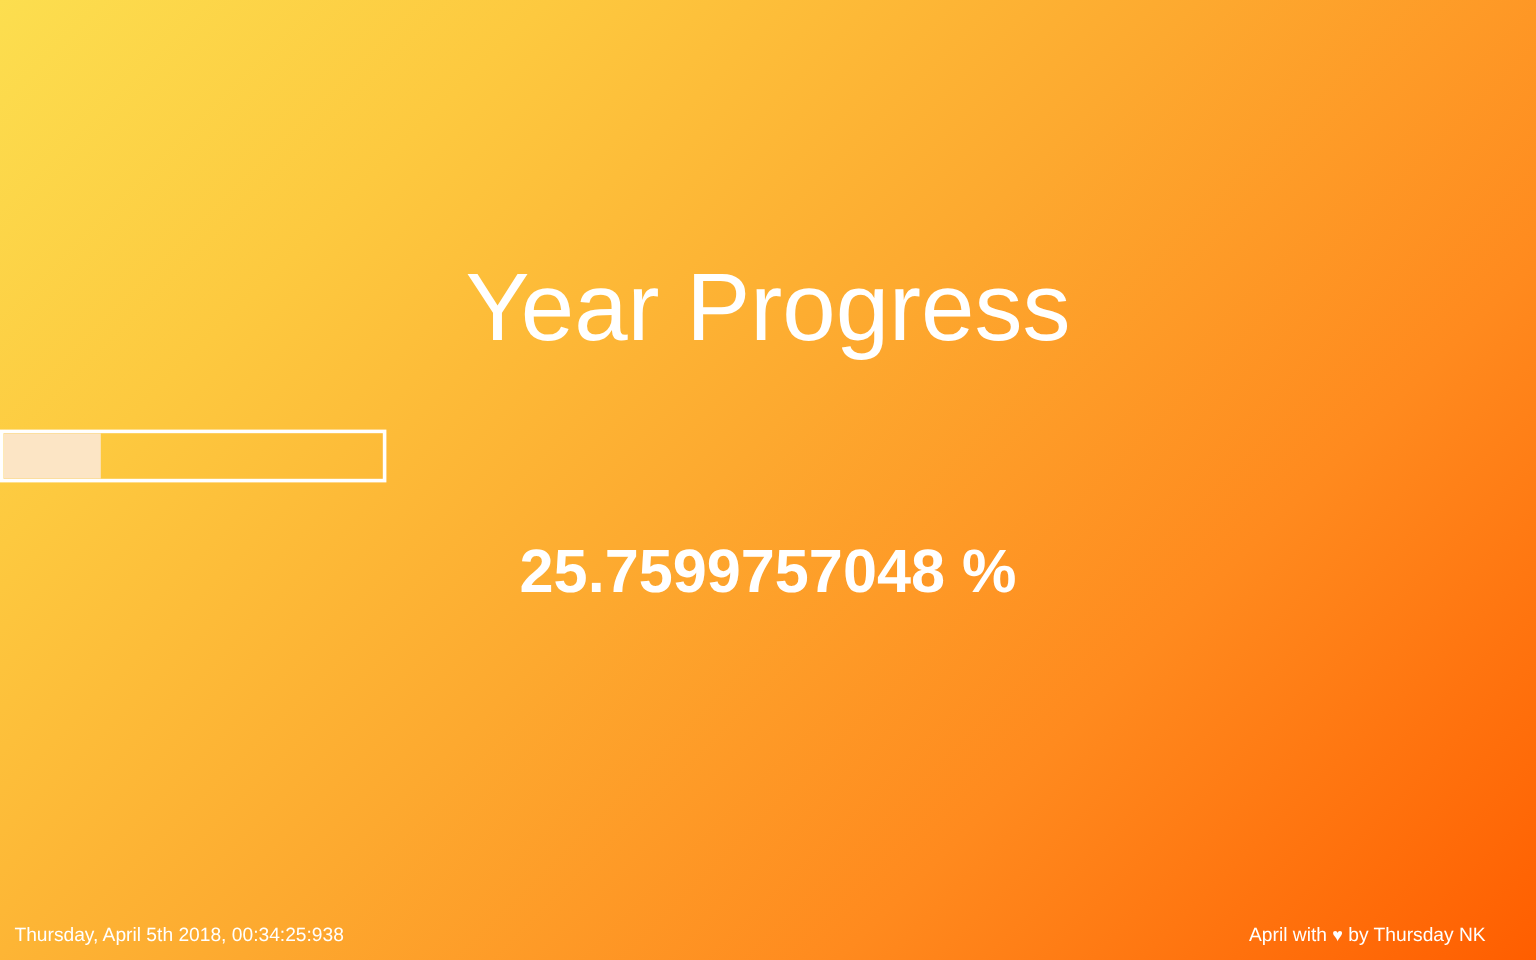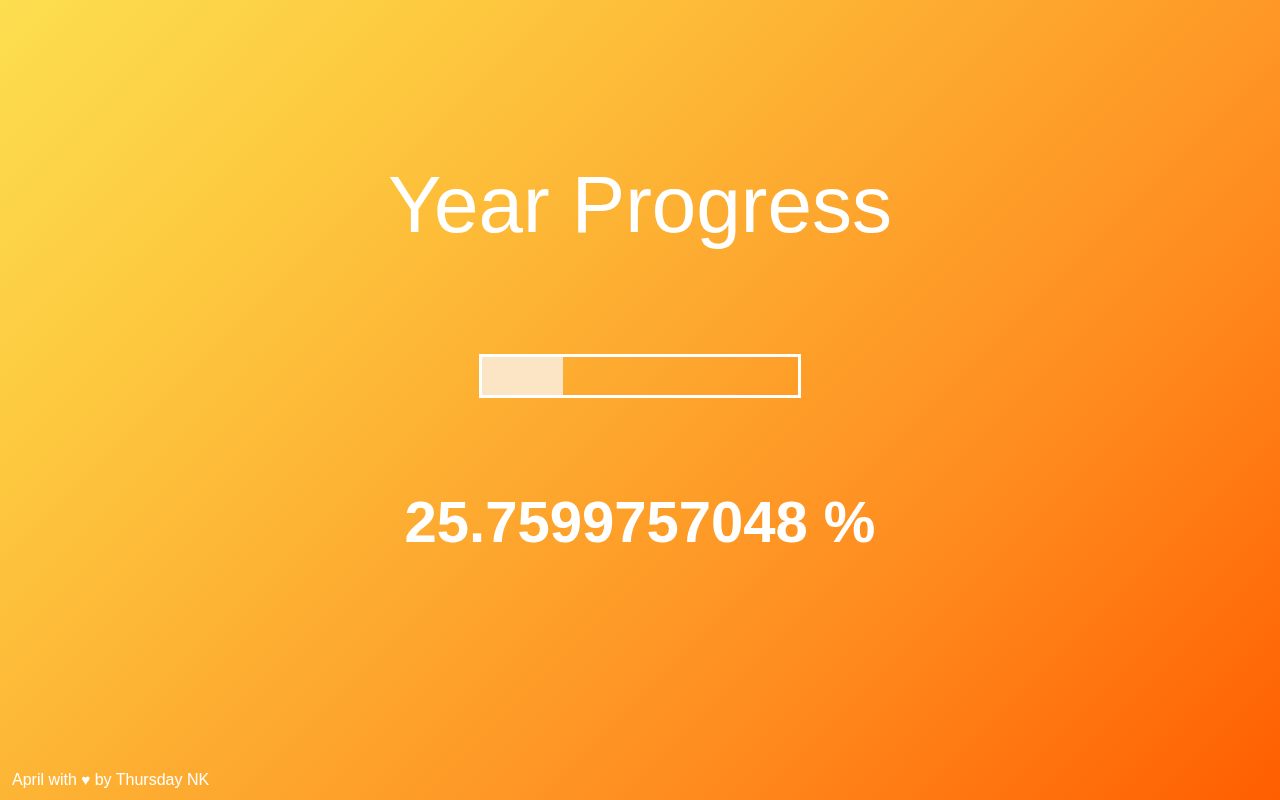--- a/index.html
+++ b/index.html
@@ -33,23 +33,21 @@
     display: flex;
     flex-direction: column;
     align-items: center;
     justify-content: center;
   }
 
   .content-block {
     width: 100%;
     display: flex;
     flex-direction: column;
-    align-items: center;
     transform: translateY(-42px);
-    gap: 47px;
   }
 
   .page-title {
     font-size: 80px;
     font-weight: 300;
     line-height: 1;
     letter-spacing: 0px;
     color: #ffffff;
     white-space: nowrap;
     text-align: center;
@@ -75,21 +73,21 @@
     position: absolute;
     left: 0;
     top: 0;
     height: 100%;
     background: #FCE5C5;
   }
 
   
   .percent-value {
     margin-top: 48px;
-    font-size: 58px;
+    font-size: 51px;
     font-weight: 700;
     line-height: 1;
     color: #ffffff;
     white-space: nowrap;
     text-align: center;
   }
 
   
   .footer {
     position: absolute;
@@ -138,18 +136,19 @@
       </div>
     </div>
 
     <div class="percent-value">25.7599757048 %</div>
 
   </div>
 
 </div>
 
 <div class="footer">
+  <div class="footer-left">Thursday, April 5th 2018, 00:34:25:938</div>
   <div class="footer-right">
     <span>April with</span>
     <span class="heart-icon">♥</span>
     <span>by Thursday NK</span>
   </div>
 </div>
 
 </body></html>

